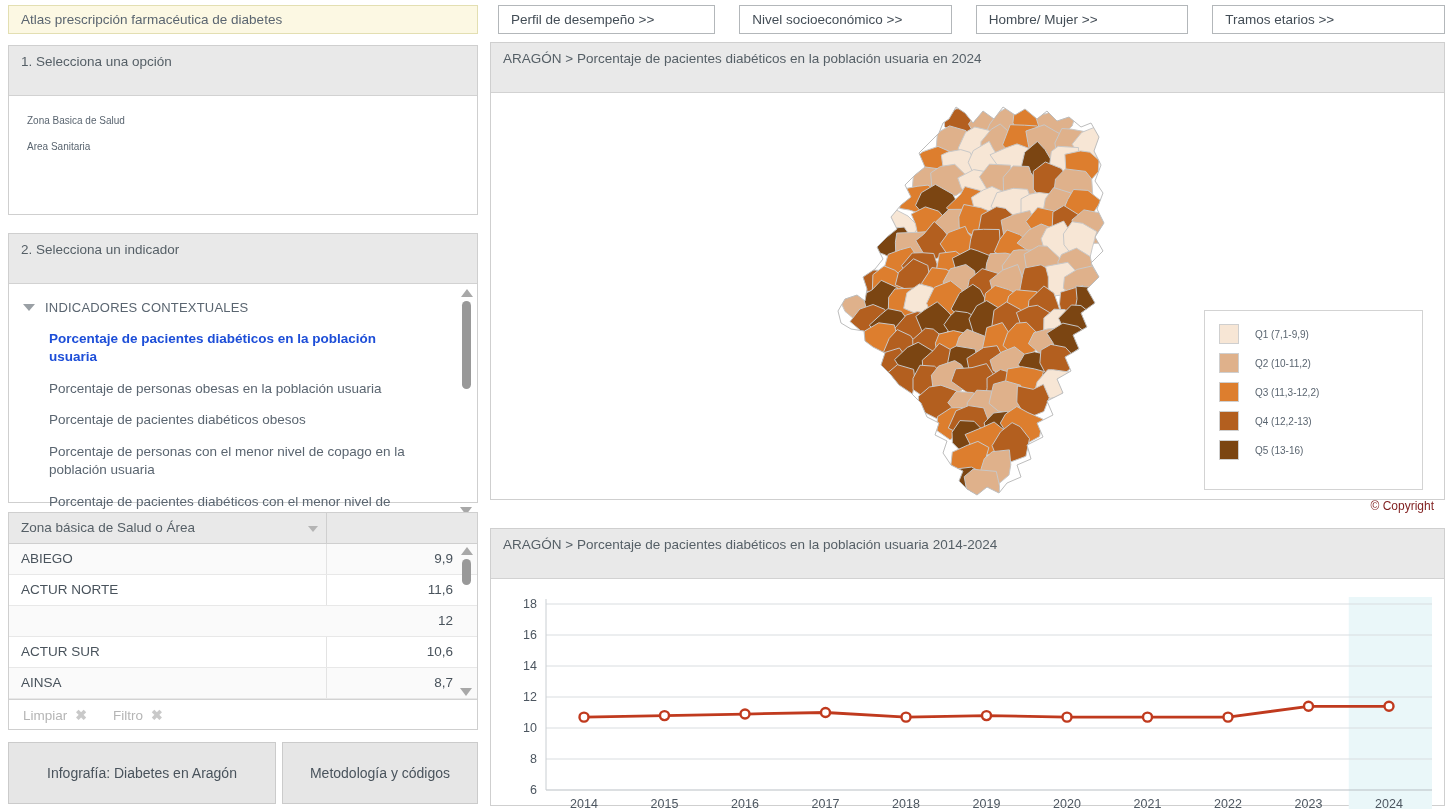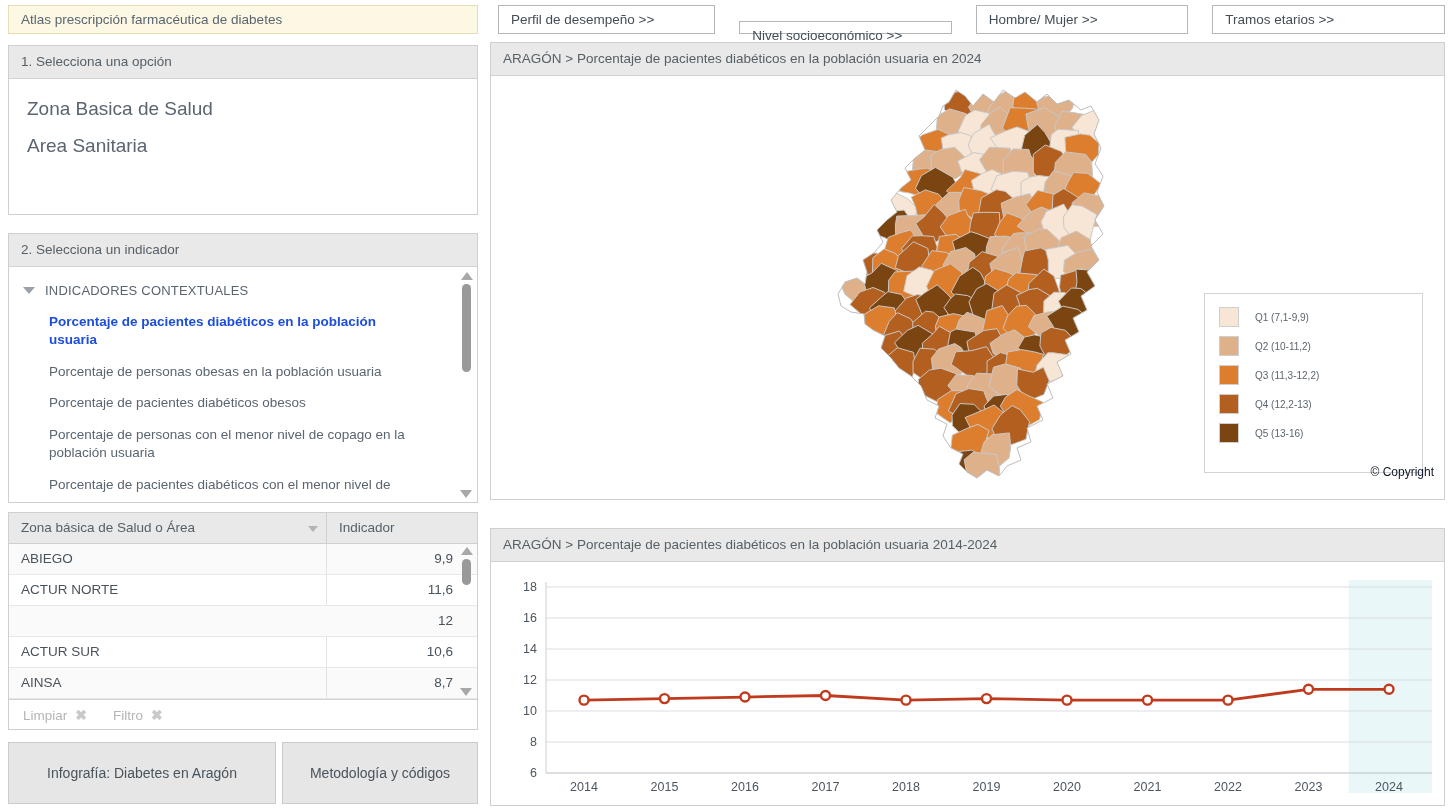--- a/index.html
+++ b/index.html
@@ -5,46 +5,46 @@
   * { margin:0; padding:0; box-sizing:border-box; }
   html,body { background:#fff; font-family:"Liberation Sans", sans-serif; }
   #stage { position:relative; width:1453px; height:809px; background:#fff; overflow:hidden; color:#5a6570; }
 
   
   .title-box { position:absolute; left:8px; top:5px; width:470px; height:29px;
     background:#fcf8e3; border:1px solid #e3dfb2; line-height:27px; padding-left:12px;
     font-size:13.5px; color:#5a6570; }
 
   .panel { position:absolute; background:#fff; border:1px solid #cfcfcf; }
-  .panel-header { height:33px; background:#e9e9e9; border-bottom:1px solid #d2d2d2;
+  .panel-header { height:50px; background:#e9e9e9; border-bottom:1px solid #d2d2d2;
     line-height:32px; padding-left:12px; font-size:13.5px; color:#555f66; }
 
   #panel-option { left:8px; top:45px; width:470px; height:170px; }
-  #panel-option .opt { margin:0 0 15px 18px; font-size:19px; color:#5a6570; cursor:pointer; }
+  #panel-option .opt { margin:0 0 15px 18px; font-size:10px; color:#5a6570; cursor:pointer; }
   #panel-option .opts { padding-top:19px; }
 
   #panel-indicator { left:8px; top:233px; width:470px; height:270px; }
   #ind-body { position:relative; height:236px; overflow:hidden; }
   .tree-group { display:flex; align-items:center; margin:16px 0 0 14px; font-size:13px; color:#5a6570; letter-spacing:.2px; }
   .tri-down { width:0; height:0; border-left:6px solid transparent; border-right:6px solid transparent;
     border-top:7px solid #9aa0a5; margin-right:10px; }
   .ind-list { margin:15px 50px 0 40px; }
   .ind-item { font-size:13.5px; color:#5a6570; line-height:1.32; margin-bottom:14px; cursor:pointer; }
   .ind-item.selected { font-weight:bold; color:#1d4ed8; }
 
   .v-scroll { position:absolute; right:3px; top:5px; bottom:5px; width:15px; }
   .sb-arrow-up { width:0; height:0; border-left:6px solid transparent; border-right:6px solid transparent;
     border-bottom:8px solid #a8a8a8; margin:0 auto; }
   .sb-arrow-down { width:0; height:0; border-left:6px solid transparent; border-right:6px solid transparent;
     border-top:8px solid #a8a8a8; margin:0 auto; position:absolute; bottom:0; left:1px; }
   .sb-thumb { width:9px; background:#999; border-radius:5px; margin:4px auto 0; }
 
   
   #zone-table { left:8px; top:512px; width:470px; height:218px; }
-  .tbl-head { display:flex; height:31px; background:#e9e9e9; border-bottom:1px solid #cfcfcf; }
+  .tbl-head { display:flex; height:31px; background:#e9e9e9; border-bottom:1px solid #cfcfcf;flex-direction:column; }
   .tbl-head .c1 { width:318px; line-height:30px; padding-left:12px; font-size:13.5px; color:#555f66; position:relative; border-right:1px solid #cfcfcf; }
   .tbl-head .c2 { flex:1; line-height:30px; padding-left:12px; font-size:13.5px; color:#555f66; }
   .hdr-sort { position:absolute; right:8px; top:13px; width:0; height:0;
     border-left:5px solid transparent; border-right:5px solid transparent; border-top:6px solid #b4b4b4; }
   .tbl-body { position:relative; height:155px; overflow:hidden; }
   .trow { display:flex; height:31px; border-bottom:1px solid #e8e8e8; cursor:pointer; }
   .trow:nth-child(odd) { background:#fafafa; }
   .trow .c1 { width:318px; line-height:30px; padding-left:12px; font-size:13.5px; color:#49535c; border-right:1px solid #e3e3e3; }
   .trow .c2 { flex:1; line-height:30px; text-align:right; padding-right:24px; font-size:13.5px; color:#49535c; }
   #tbl-scroll { top:3px; bottom:3px; }
@@ -55,33 +55,33 @@
 
   .footer-btn { position:absolute; top:742px; height:62px; background:#e6e6e6; border:1px solid #cbcbcb;
     display:flex; align-items:center; justify-content:center; font-size:14px; color:#49535c; cursor:pointer; }
   #fbtn-0 { left:8px; width:268px; }
   #fbtn-1 { left:282px; width:196px; }
 
   
   #top-buttons { position:absolute; left:498px; top:5px; width:947px; height:29px; display:flex; gap:24px; }
   .top-btn { background:#fff; border:1px solid #b3b7ba; line-height:27px; padding-left:12px;
     font-size:13.5px; color:#434d56; cursor:pointer; }
-  .top-btn:nth-child(1){ width:224px; } .top-btn:nth-child(2){ width:219px;margin-top:16px; }
+  .top-btn:nth-child(1){ width:224px; } .top-btn:nth-child(2){ width:219px; }
   .top-btn:nth-child(3){ width:219px; } .top-btn:nth-child(4){ width:240px; }
 
   #map-panel { left:490px; top:42px; width:955px; height:458px; }
   #map-body { position:relative; height:423px; }
   #map-svg { position:absolute; left:0; top:0; }
 
   #legend { position:absolute; left:713px; top:217px; width:219px; height:180px;
     background:#fff; border:1px solid #d3d3d3; padding:13px 0 0 14px; }
   .lg-row { display:flex; align-items:center; margin-bottom:9px; }
   .lg-swatch { width:20px; height:20px; border:1px solid #cfcfcf; margin-right:16px; }
   .lg-label { font-size:10px; color:#5a6570; }
-  #copyright { position:absolute; right:10px; bottom:20px; font-size:12px; color:#0f172a; }
+  #copyright { position:absolute; right:10px; bottom:3px; font-size:12px; color:#7f1d1d; }
 
   #chart-panel { left:490px; top:528px; width:955px; height:278px; }
   #chart-body { position:relative; height:243px; }
 </style>
 </head>
 <body>
 
 <div id="stage">
 
   <div class="title-box">Atlas prescripción farmacéutica de diabetes</div>

